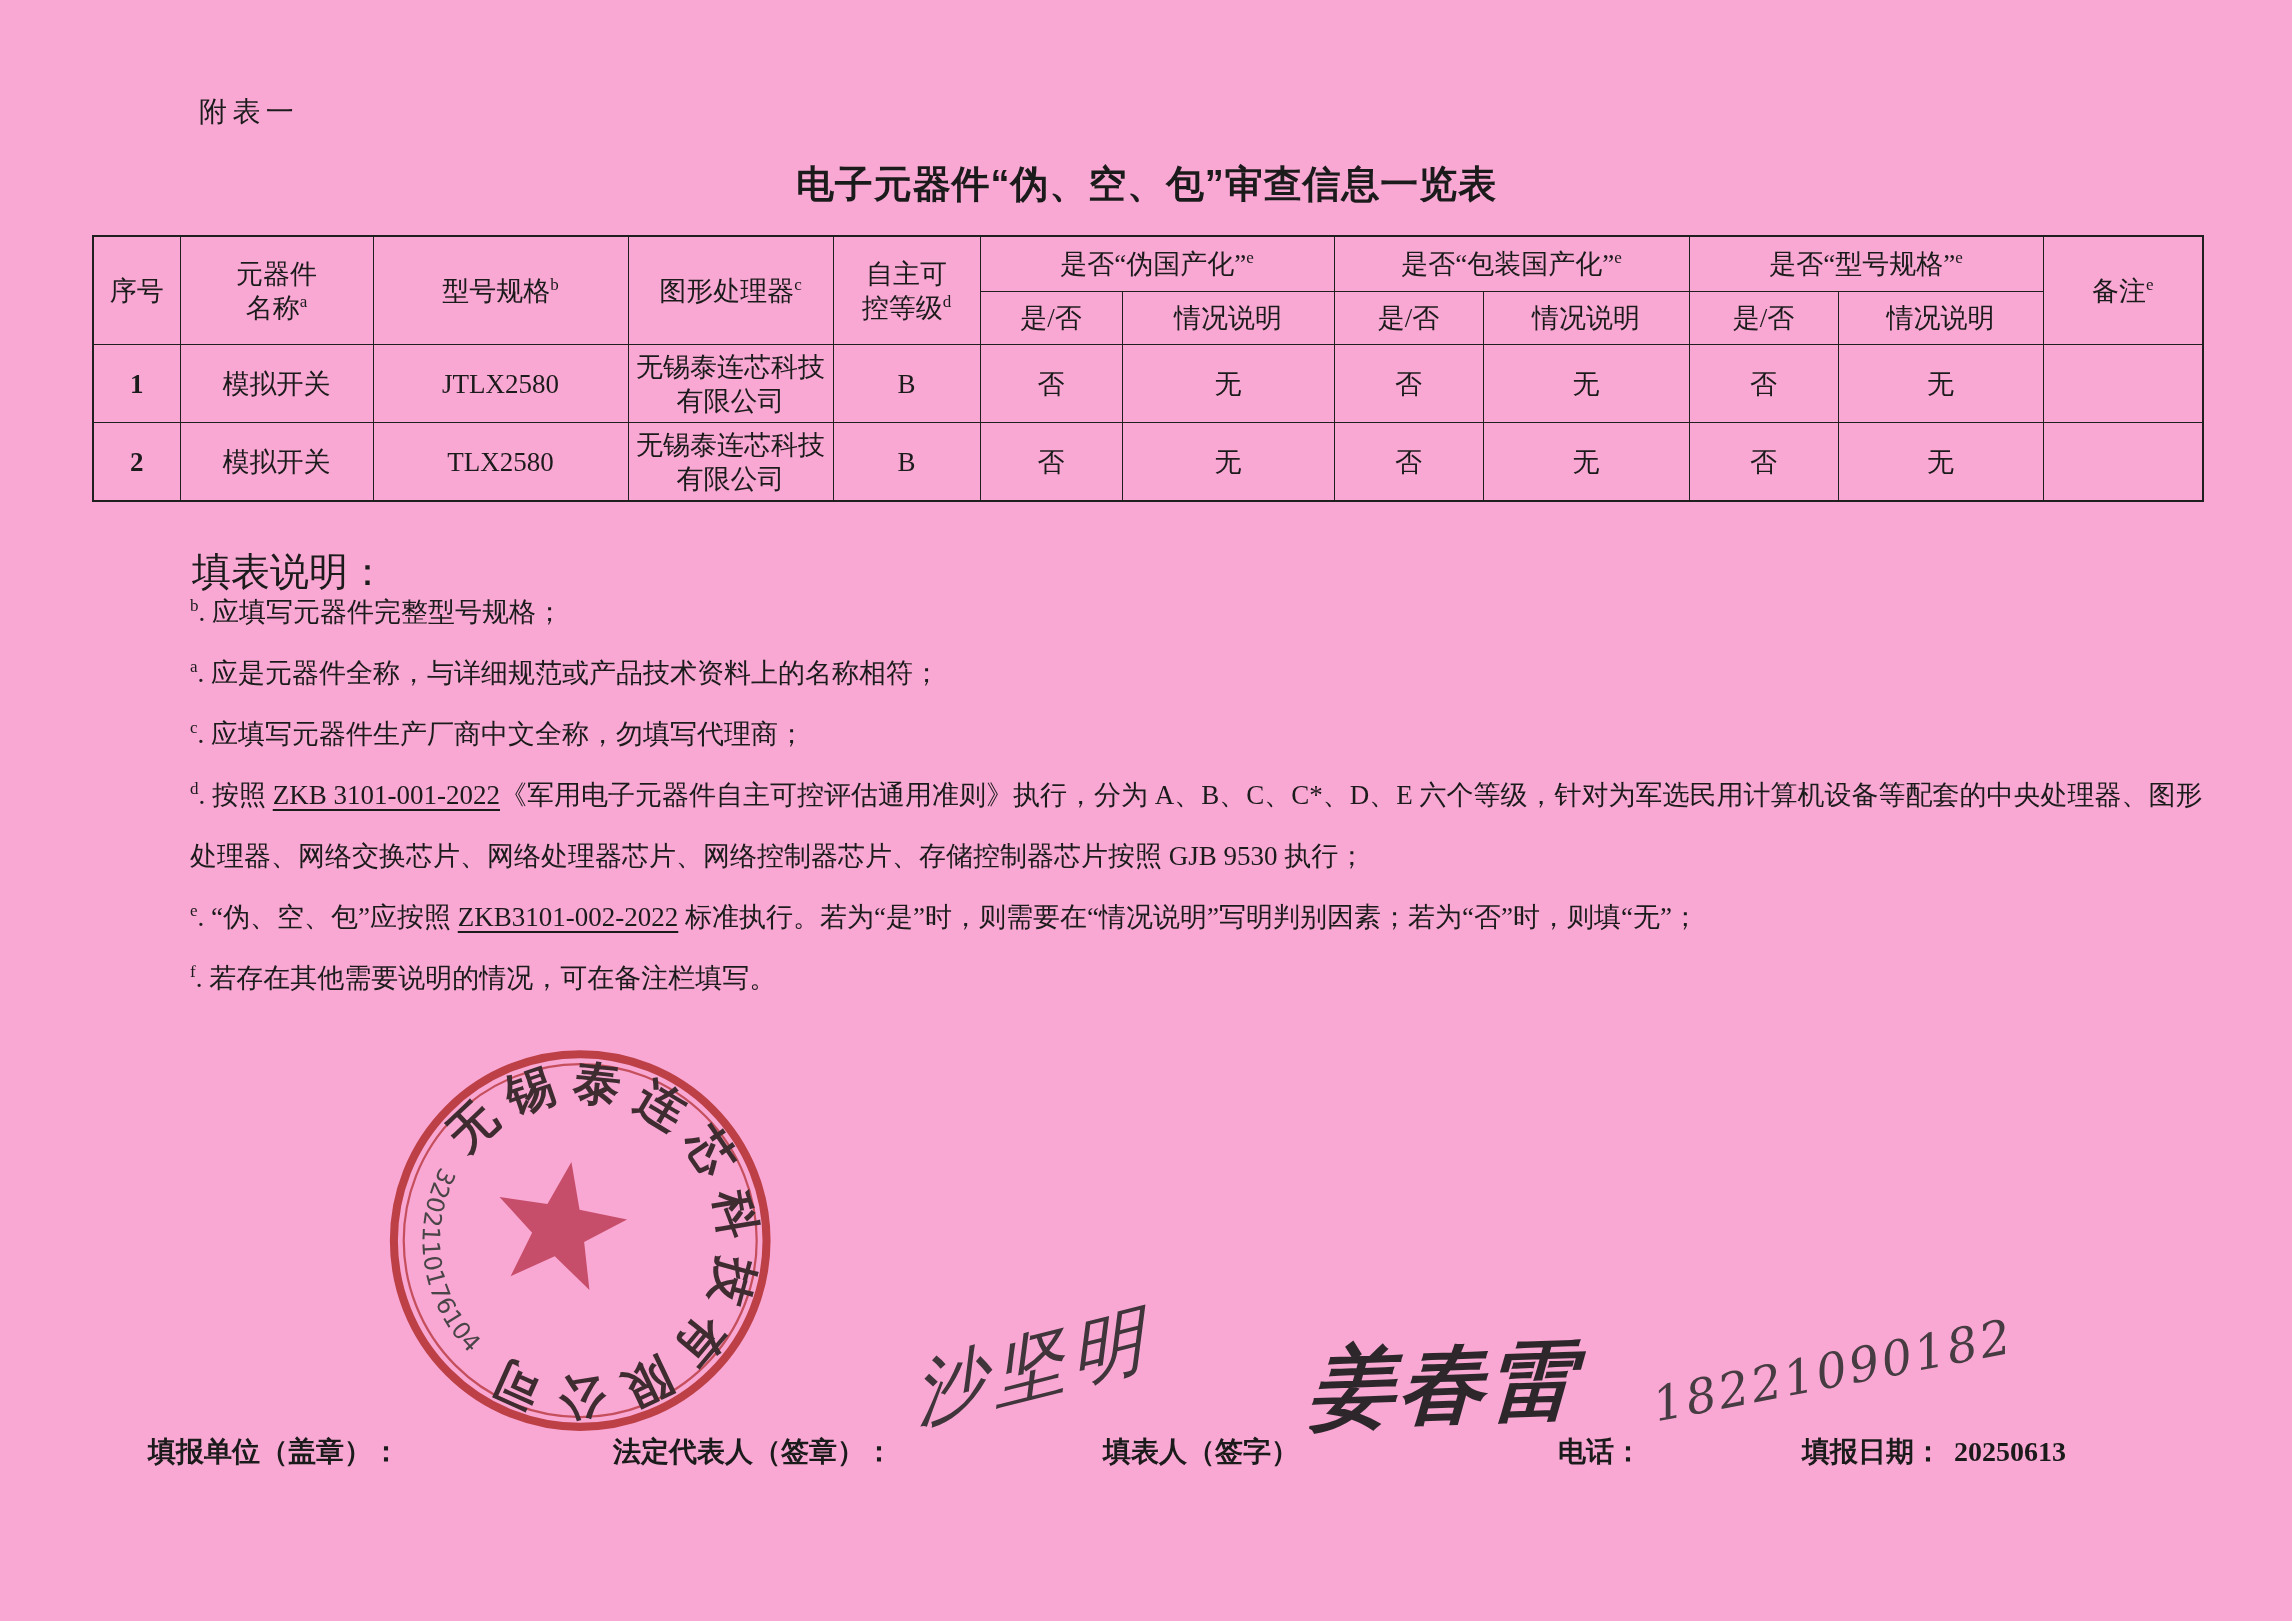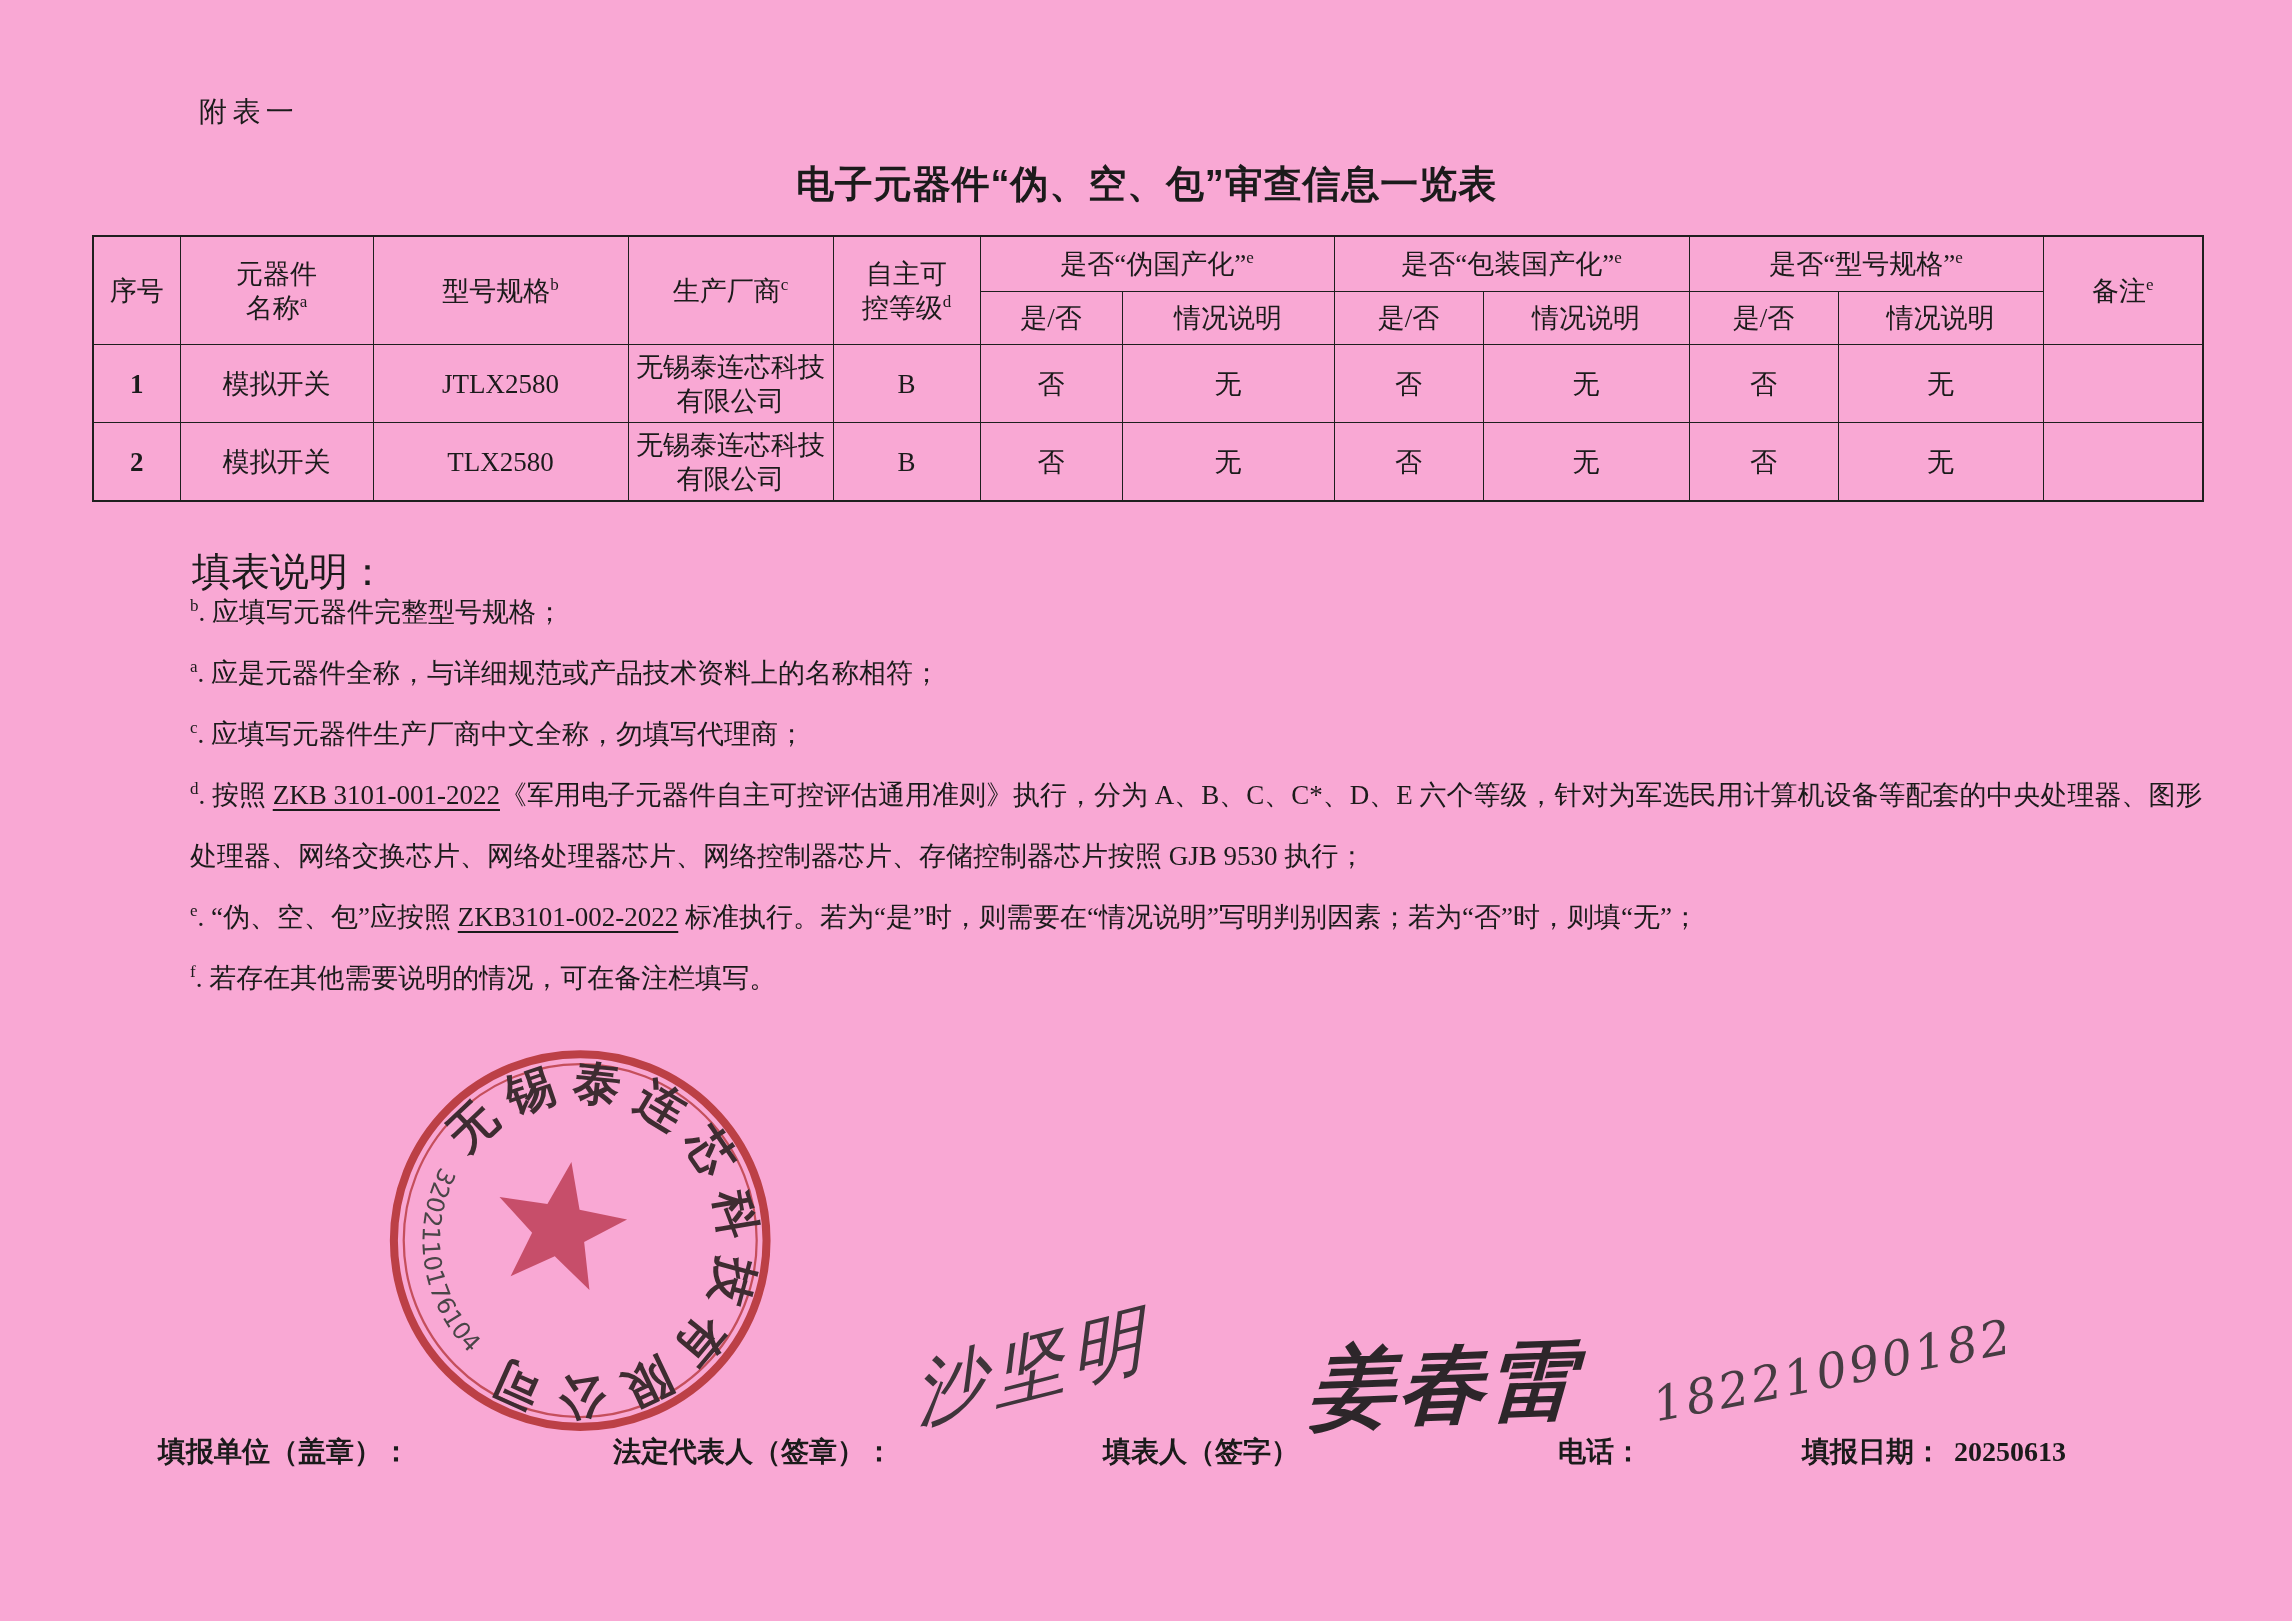--- a/index.html
+++ b/index.html
@@ -98,21 +98,21 @@
         <col style="width:160px">
     </colgroup>
     <tbody>
       <tr class="h">
         <td rowspan="2"><span>序号</span></td>
         <td rowspan="2">
           <span class="blk">元器件</span>
           <span class="blk"><span>名称</span><sup>a</sup></span>
         </td>
         <td rowspan="2"><span>型号规格</span><sup>b</sup></td>
-        <td rowspan="2"><span>生产厂商</span><sup>c</sup></td>
+        <td rowspan="2"><span>图形处理器</span><sup>c</sup></td>
         <td rowspan="2">
           <span class="blk">自主可</span>
           <span class="blk"><span>控等级</span><sup>d</sup></span>
         </td>
         <td colspan="2"><span>是否“伪国产化”</span><sup>e</sup></td>
         <td colspan="2"><span>是否“包装国产化”</span><sup>e</sup></td>
         <td colspan="2"><span>是否“型号规格”</span><sup>e</sup></td>
         <td rowspan="2"><span>备注</span><sup>e</sup></td>
       </tr>
       <tr class="h2">
@@ -174,21 +174,21 @@
     <circle cx="648" cy="1385" r="197" fill="none" stroke-width="2.5" opacity="0.85" stroke="#b93a3e"></circle>
     <polygon points="638.2,1297.2 647.3,1350.5 700.3,1361.4 652.4,1386.6 658.3,1440.3 619.6,1402.5 570.3,1424.8 594.3,1376.3 557.9,1336.3 611.4,1344.1" opacity="0.92" fill="#c0415a"></polygon>
     <text class="seal-company" fill="#332527">
       <textPath href="#arcCompany" textLength="735" lengthAdjust="spacing">无锡泰连芯科技有限公司</textPath>
     </text>
     <text class="seal-num" fill="#3f3f3f">
       <textPath href="#arcNum" textLength="228" lengthAdjust="spacing">3202110176104</textPath>
     </text>
   </svg>
 
-  <div class="flabel" style="left:158px">填报单位（盖章）：</div>
+  <div class="flabel" style="left:148px">填报单位（盖章）：</div>
   <div class="flabel" style="left:613px">法定代表人（签章）：</div>
   <div class="flabel" style="left:1103px">填表人（签字）</div>
   <div class="flabel" style="left:1558px">电话：</div>
   <div class="flabel" style="left:1802px">
     <span>填报日期：</span><span class="dateval">20250613</span>
   </div>
 
   <div class="sig sig-legal">沙坚明</div>
   <div class="sig sig-filler">姜春雷</div>
   <div class="sig sig-phone">18221090182</div>

